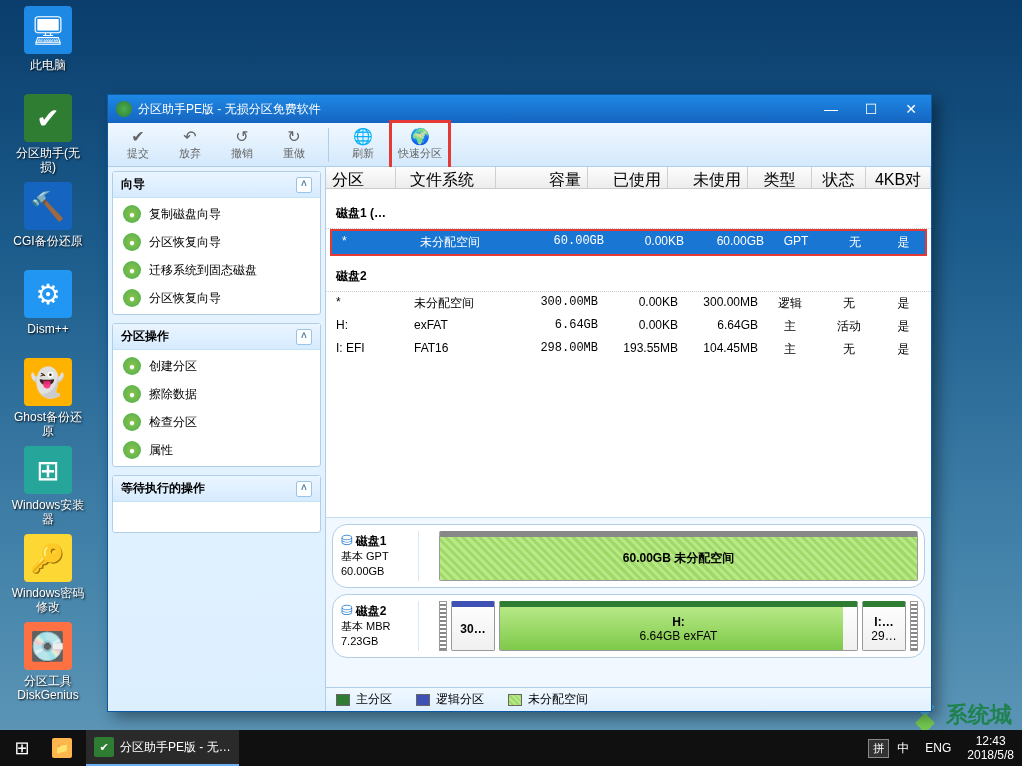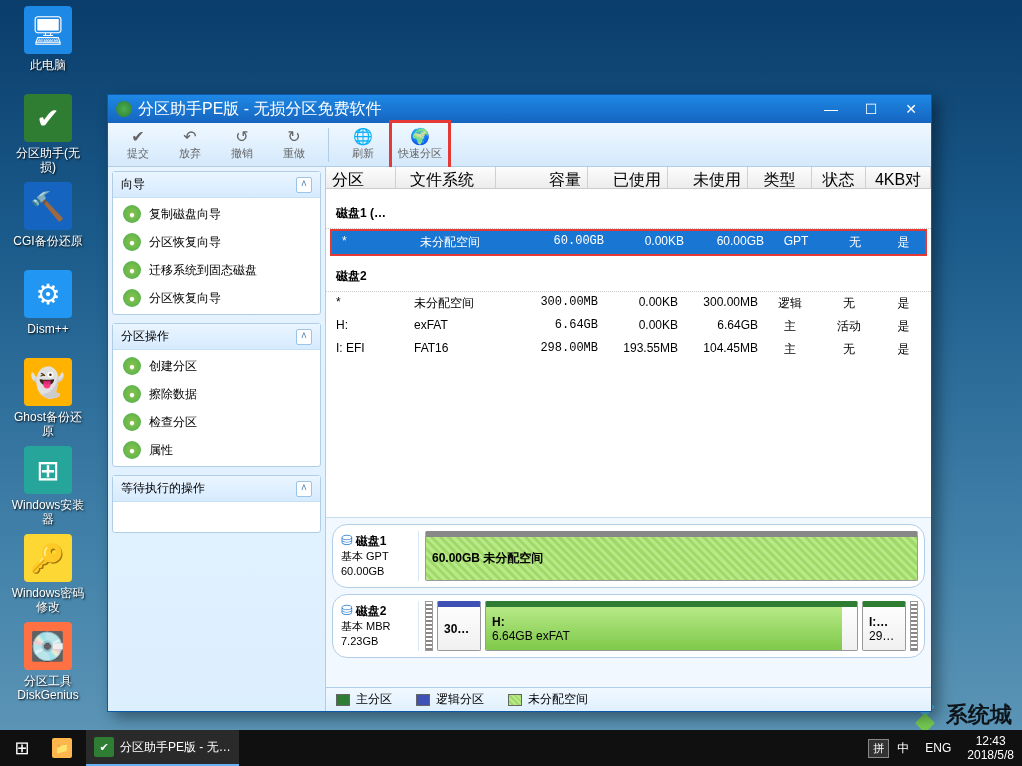--- a/index.html
+++ b/index.html
@@ -5,58 +5,58 @@
 * { margin: 0; padding: 0; box-sizing: border-box; font-family: "Microsoft YaHei", SimSun, sans-serif; font-size: 12px; }
 body { width: 1022px; height: 766px; overflow: hidden; background: linear-gradient(180deg, #0a3d6b 0%, #1a5a8a 30%, #2d6d9a 50%, #4080a8 70%, #6098b8 100%); position: relative; }
 
 
 .desktop { position: absolute; top: 0; left: 0; width: 100%; height: 100%; }
 .di { position: absolute; width: 76px; text-align: center; color: #fff; cursor: pointer; }
 .di .ic { width: 48px; height: 48px; margin: 0 auto 4px; background: #3a7ab8; border-radius: 4px; display: flex; align-items: center; justify-content: center; font-size: 28px; }
 .di span { display: block; font-size: 12px; text-shadow: 1px 1px 2px #000; line-height: 14px; }
 
 
-.watermark { position: absolute; right: 10px; bottom: 36px; display: flex; align-items: center; color: #000000; opacity: 0.85; }
+.watermark { position: absolute; right: 10px; bottom: 36px; display: flex; align-items: center; color: #15803d; opacity: 0.85; }
 .watermark .diamond { width: 30px; height: 30px; margin-right: 6px; position: relative; }
 .watermark .diamond::before { content: ""; position: absolute; width: 14px; height: 14px; background: #4dc3ff; transform: rotate(45deg); top: 0; left: 8px; }
 .watermark .diamond::after { content: ""; position: absolute; width: 14px; height: 14px; background: #7bd642; transform: rotate(45deg); bottom: 0; left: 8px; }
 .watermark .wm-text { font-size: 22px; font-weight: bold; }
 
 
 .taskbar { position: absolute; bottom: 0; left: 0; width: 100%; height: 36px; background: #101010; display: flex; align-items: center; }
 .tb-win { width: 44px; height: 36px; display: flex; align-items: center; justify-content: center; color: #fff; font-size: 18px; }
 .tb-item { height: 36px; padding: 0 8px; display: flex; align-items: center; color: #fff; font-size: 12px; }
 .tb-item.active { border-bottom: 2px solid #6ab0f3; background: #2a2a2a; }
 .tb-item .ic { width: 20px; height: 20px; margin-right: 6px; background: #1976d2; border-radius: 2px; display:flex; align-items:center; justify-content:center; font-size:11px; }
 .tb-right { margin-left: auto; display: flex; align-items: center; height: 36px; color: #fff; font-size: 11px; }
 .tb-right > div { padding: 0 8px; }
 .tb-clock { text-align: center; line-height: 14px; }
 
 
 .win { position: absolute; left: 107px; top: 94px; width: 825px; height: 618px; background: #fff; border: 1px solid #0a5aa8; box-shadow: 6px 6px 14px rgba(0,0,0,0.4); display: flex; flex-direction: column; }
 .titlebar { height: 28px; background: linear-gradient(#1e88e5, #1565c0); display: flex; align-items: center; color: #fff; padding-left: 8px; }
 .titlebar .appicon { width: 16px; height: 16px; background: radial-gradient(#4caf50, #2e7d32); border-radius: 50%; margin-right: 6px; }
-.titlebar .title { flex: 1; font-size: 16px; }
+.titlebar .title { flex: 1; font-size: 12px; }
 .sysbtn { width: 40px; height: 28px; display: flex; align-items: center; justify-content: center; color: #fff; font-size: 14px; }
 .menubar { height: 24px; background: linear-gradient(#f4faff, #dbeeff); border-bottom: 1px solid #b8d6f0; display: flex; align-items: center; padding: 0 6px; }
 .menubar > div { padding: 0 8px; cursor: default; }
 .menubar u { text-decoration: underline; }
 
 .toolbar { height: 44px; background: linear-gradient(#f0f8ff, #d4e9fc); border-bottom: 1px solid #b0cee8; display: flex; align-items: center; padding: 0 4px; }
 .tbtn { width: 52px; height: 40px; display: flex; flex-direction: column; align-items: center; justify-content: center; color: #666; cursor: pointer; border-radius: 3px; }
 .tbtn .ico { font-size: 16px; line-height: 18px; }
 .tbtn span { font-size: 11px; }
 .tsep { width: 1px; height: 34px; background: #b0cee8; margin: 0 8px; }
 .redbox { border: 3px solid #e53935; padding: 2px; }
 
 
 .winbody { flex: 1; display: flex; overflow: hidden; }
 .leftpane { width: 218px; background: linear-gradient(#e8f4ff, #dcefff); border-right: 1px solid #b0cee8; padding: 4px; overflow-y: auto; }
 .panel { background: #fff; border: 1px solid #b0cee8; border-radius: 3px; margin-bottom: 8px; }
-.panel-h { background: linear-gradient(#eaf5ff, #d6ebff); padding: 4px 8px; font-weight: normal; display: flex; justify-content: space-between; align-items: center; border-bottom: 1px solid #c8e0f4; }
+.panel-h { background: linear-gradient(#eaf5ff, #d6ebff); padding: 4px 8px; font-weight: bold; display: flex; justify-content: space-between; align-items: center; border-bottom: 1px solid #c8e0f4; }
 .panel-h .chev { width: 16px; height: 16px; border: 1px solid #9cc4e6; background: #fff; border-radius: 2px; text-align: center; line-height: 12px; font-size: 10px; color: #4a80b0; }
 .panel-b { padding: 2px 0; }
 .pitem { padding: 5px 10px; display: flex; align-items: center; cursor: pointer; }
 .pitem .pico { width: 18px; height: 18px; margin-right: 8px; border-radius: 50%; background: radial-gradient(#8bc34a, #4caf50); display: flex; align-items: center; justify-content: center; font-size: 10px; color: #fff; }
 
 .rightpane { flex: 1; display: flex; flex-direction: column; overflow: hidden; }
 .list-header { height: 22px; background: linear-gradient(#fdfdfd, #ececec); border-bottom: 1px solid #ccc; display: flex; }
 .lh { border-right: 1px solid #d0d0d0; padding: 3px 6px; font-size: 16px; }
 .c0 { width: 70px; }
 .c1 { width: 92px; margin-left: 8px; }
@@ -72,21 +72,21 @@
 .drow { display: flex; padding: 3px 0 3px 10px; }
 .drow > div { font-size: 12px; }
 .drow.selected { background: #1976d2; color: #fff; }
 .redrow { border: 2px solid #e53935; margin: 0 4px; }
 
 .diskmap { height: 170px; background: #f2f8ff; border-top: 1px solid #c4dcf0; padding: 6px; overflow: auto; }
 .dmblock { border: 1px solid #b0cee8; background: #fff; border-radius: 15px; padding: 6px; margin-bottom: 6px; display: flex; align-items: stretch; }
 .dminfo { width: 80px; padding: 2px 6px 2px 2px; border-right: 1px solid #d8e8f6; }
 .dminfo .dicon { font-size: 14px; color: #1976d2; }
 .dminfo div { font-size: 11px; line-height: 15px; }
-.dmbar { flex: 1; margin-left: 6px; display: flex; gap: 4px; }
+.dmbar { flex: 1; margin-left: 20px; display: flex; gap: 4px; text-align: center; }
 .dmseg { border: 1px solid #999; border-radius: 2px; padding: 4px 6px; font-size: 11px; display: flex; flex-direction: column; justify-content: center; position: relative; overflow: hidden; }
 .dmseg.unalloc { background: repeating-linear-gradient(45deg, #b7e986, #b7e986 3px, #a0d86a 3px, #a0d86a 6px); border-top: 6px solid #888; }
 .dmseg.primary { background: linear-gradient(#fdfdfd, #f0f0f0); border-top: 6px solid #2e7d32; }
 .dmseg.logical { background: linear-gradient(#fdfdfd, #f0f0f0); border-top: 6px solid #3f51b5; }
 .dmseg .fill { position: absolute; left: 0; top: 0; bottom: 0; background: linear-gradient(#b7e986, #7ec94a); z-index: 0; }
 .dmseg .lbl { position: relative; z-index: 1; }
 .dmhandle { width:8px; background:repeating-linear-gradient(0deg,#888,#888 2px,#fff 2px,#fff 4px); border:1px solid #999;}
 
 .legend { height: 24px; background: linear-gradient(#f0f8ff, #e0f0ff); border-top: 1px solid #b0cee8; display: flex; align-items: center; padding: 0 10px; gap: 24px; }
 .lg { display: flex; align-items: center; font-size: 12px; }

